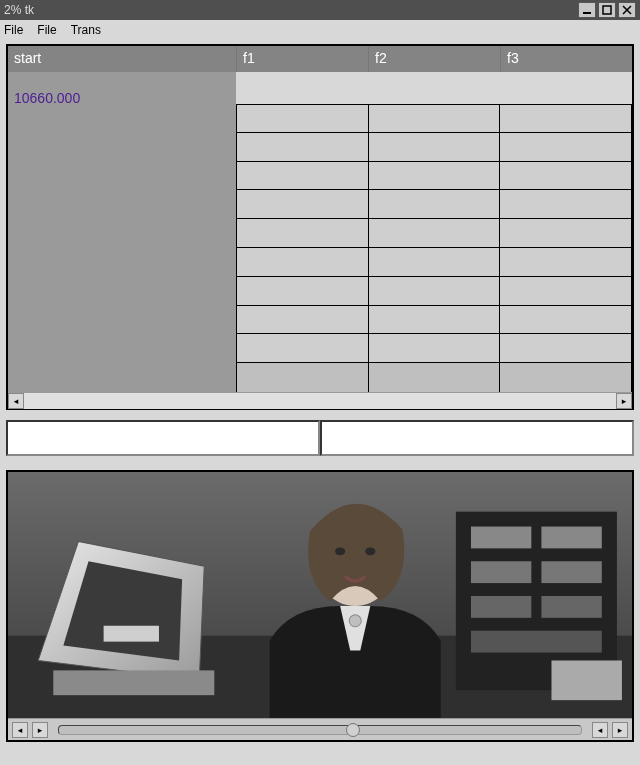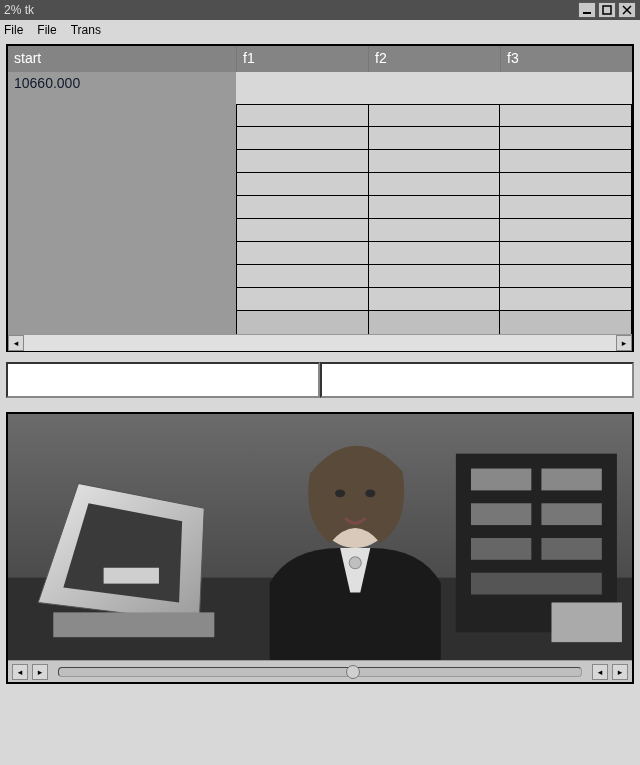--- a/index.html
+++ b/index.html
@@ -11,26 +11,26 @@
   .win-controls { display:flex; gap:2px; }
   .win-btn { width:18px; height:16px; background:#c8c8c8; border:1px solid #555; display:flex; align-items:center; justify-content:center; font-size:10px; line-height:1; cursor:default;}
   .win-btn svg { width:10px; height:10px; }
 
   .menubar { height:20px; background:#d8d8d8; display:flex; align-items:center; padding:0 4px; gap:14px; font-size:12px; }
   .menu-item { cursor:default; }
 
   .panel-wrap { margin:4px 6px 0 6px; border:2px solid #000; background:#d8d8d8; position:relative; }
   .panel-inner { display:flex; flex-direction:column; }
 
-  .grid-area { display:flex; height:288px; }
+  .grid-area { display:flex; height:346px; }
   .leftcols { width:228px; background:#9a9a9a; color:#f0f0f0; display:flex; flex-direction:column; }
   .left-header { display:flex; height:26px; }
   .left-header .hcell { flex:1; padding:4px 6px; font-size:14px; background:#848484; color:#fff; }
   .left-row { display:flex; height:24px; }
-  .left-row .dcell { flex:1; padding:3px 6px; font-size:14px; color:#0f172a; }
+  .left-row .dcell { flex:1; padding:18px 6px; font-size:14px; color:#4c1d95; }
 
   .rightcols { flex:1; display:flex; flex-direction:column;gap:32px; }
   .right-header { display:flex; height:26px; background:#848484; color:#fff; }
   .right-header .hcell { flex:1; padding:4px 6px; font-size:14px; border-left:1px solid #777; }
   .gridbody { flex:1; display:flex; flex-direction:column; background:#cfcfcf; }
   .grow { display:flex; flex:1; }
   .gcell { flex:1; border:1px solid #000; border-top:none; border-left:none; background:#cfcfcf; }
   .grow:first-child .gcell { border-top:1px solid #000; }
   .gcell:first-child { border-left:1px solid #000; }
   .grow.last .gcell { background:#bfbfbf; border-bottom:none; }

